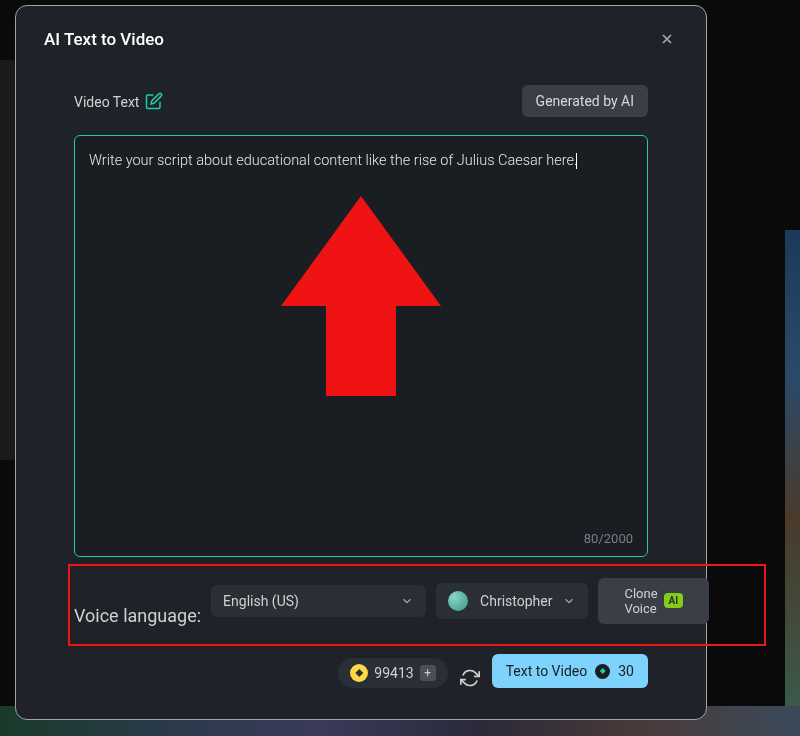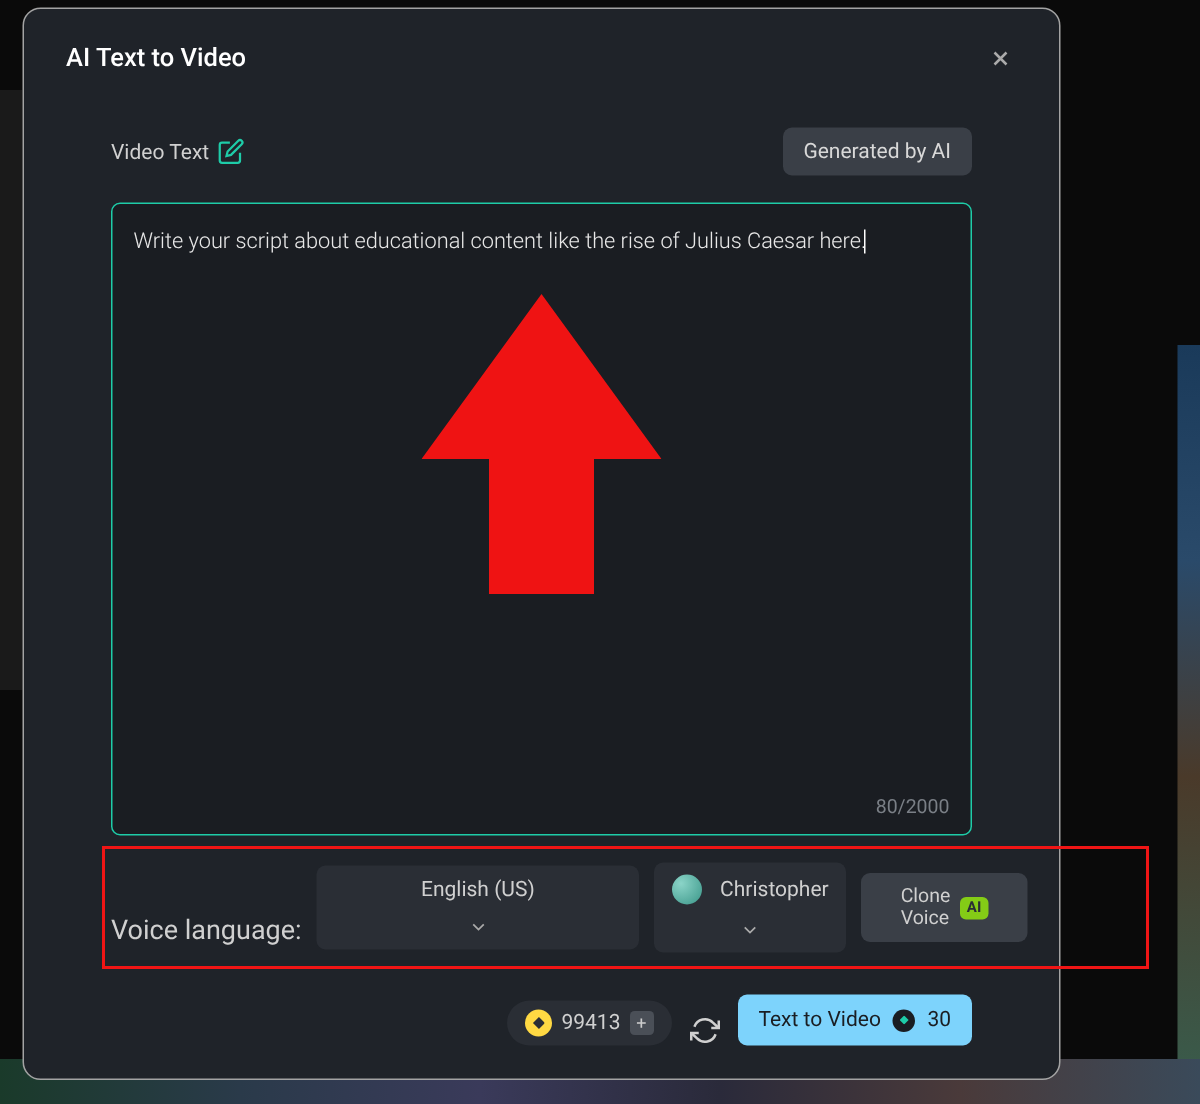--- a/index.html
+++ b/index.html
@@ -161,21 +161,20 @@
       background: #2a2e35;
       border-radius: 6px;
       padding: 8px 12px;
       display: flex;
       align-items: center;
       justify-content: space-between;
       cursor: pointer;
       color: #d0d0d0;
       font-size: 14px;
       gap: 10px;
-      flex-direction: column;
     }
     .lang-select { flex: 0 0 215px; }
     .voice-select { flex: 1; }
     .voice-left { display: flex; align-items: center; gap: 12px; }
     .avatar-circle {
       width: 20px;
       height: 20px;
       border-radius: 50%;
       background: radial-gradient(circle at 30% 30%, #8bd4c8, #3a9688);
     }

